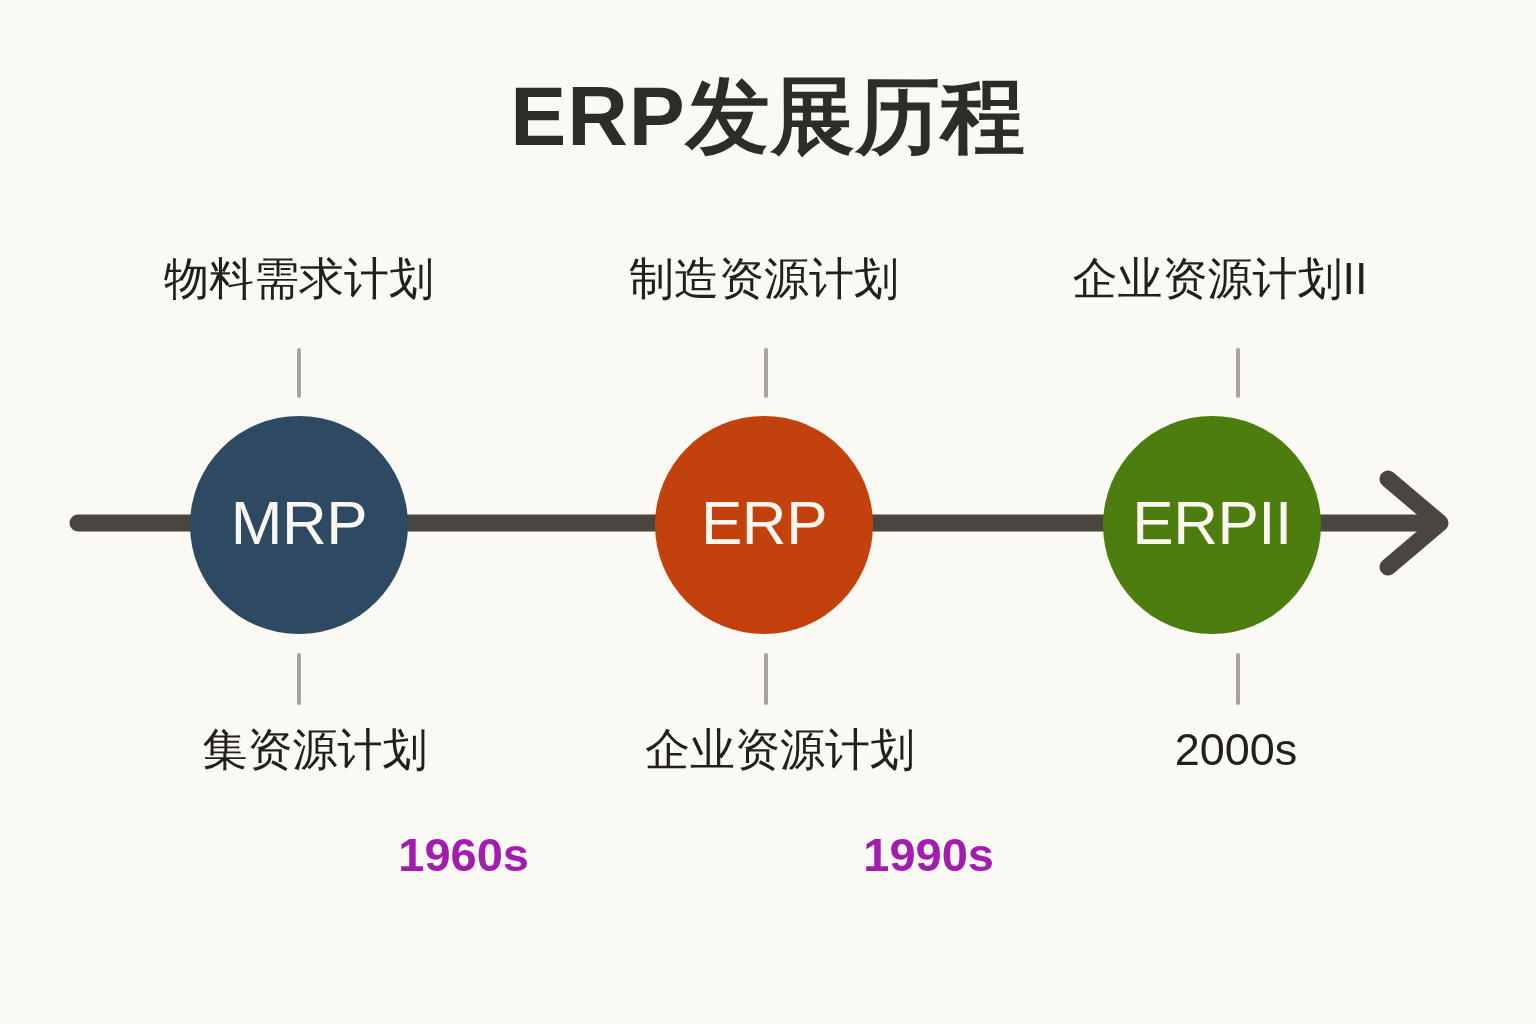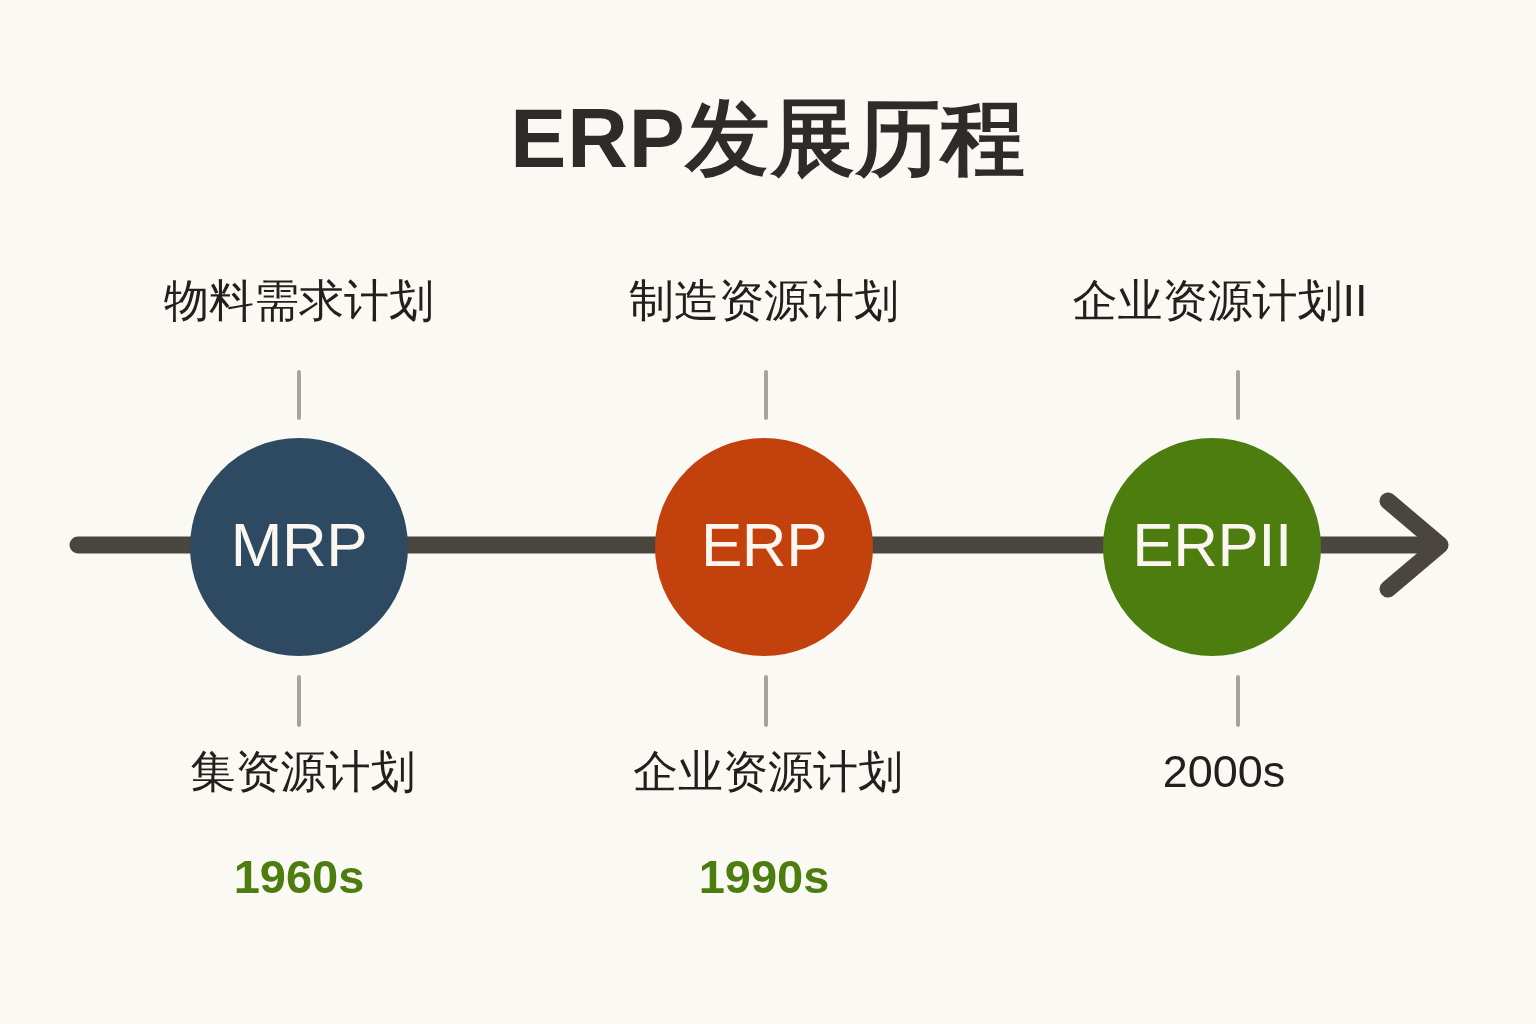--- a/index.html
+++ b/index.html
@@ -13,21 +13,20 @@
     background: #fbf9f3;
     font-family: "Liberation Sans", "DejaVu Sans", sans-serif;
     overflow: hidden;
     position: relative;
   }
 
   #canvas {
     position: relative;
     width: 1536px;
     height: 804px;
-    margin-top: 22px;
   }
 
   
   .title {
     position: absolute;
     left: 0;
     top: 70px;
     width: 1536px;
     text-align: center;
     font-size: 84px;
@@ -105,39 +104,39 @@
     color: #fbf7f0;
     letter-spacing: -0.5px;
     line-height: 1;
     white-space: nowrap;
     transform: translateY(-2px);
   }
 
   .bottom-label {
     position: absolute;
     top: 724px;
-    left: 4px;
+    left: 16px;
     width: 460px;
     text-align: center;
     font-size: 45px;
     font-weight: 500;
     color: #231f1c;
     line-height: 1.15;
     white-space: nowrap;
   }
 
   .era-label {
     position: absolute;
     top: 828px;
     left: 0;
     width: 460px;
-    text-align: center;
+    text-align: right;
     font-size: 47px;
     font-weight: 700;
-    color: #4d7c0f;
+    color: #a21caf;
     line-height: 1.15;
     white-space: nowrap;
   }
 </style>
 </head>
 <body>
 
 <div id="canvas">
 
   <div class="title">ERP发展历程</div>

